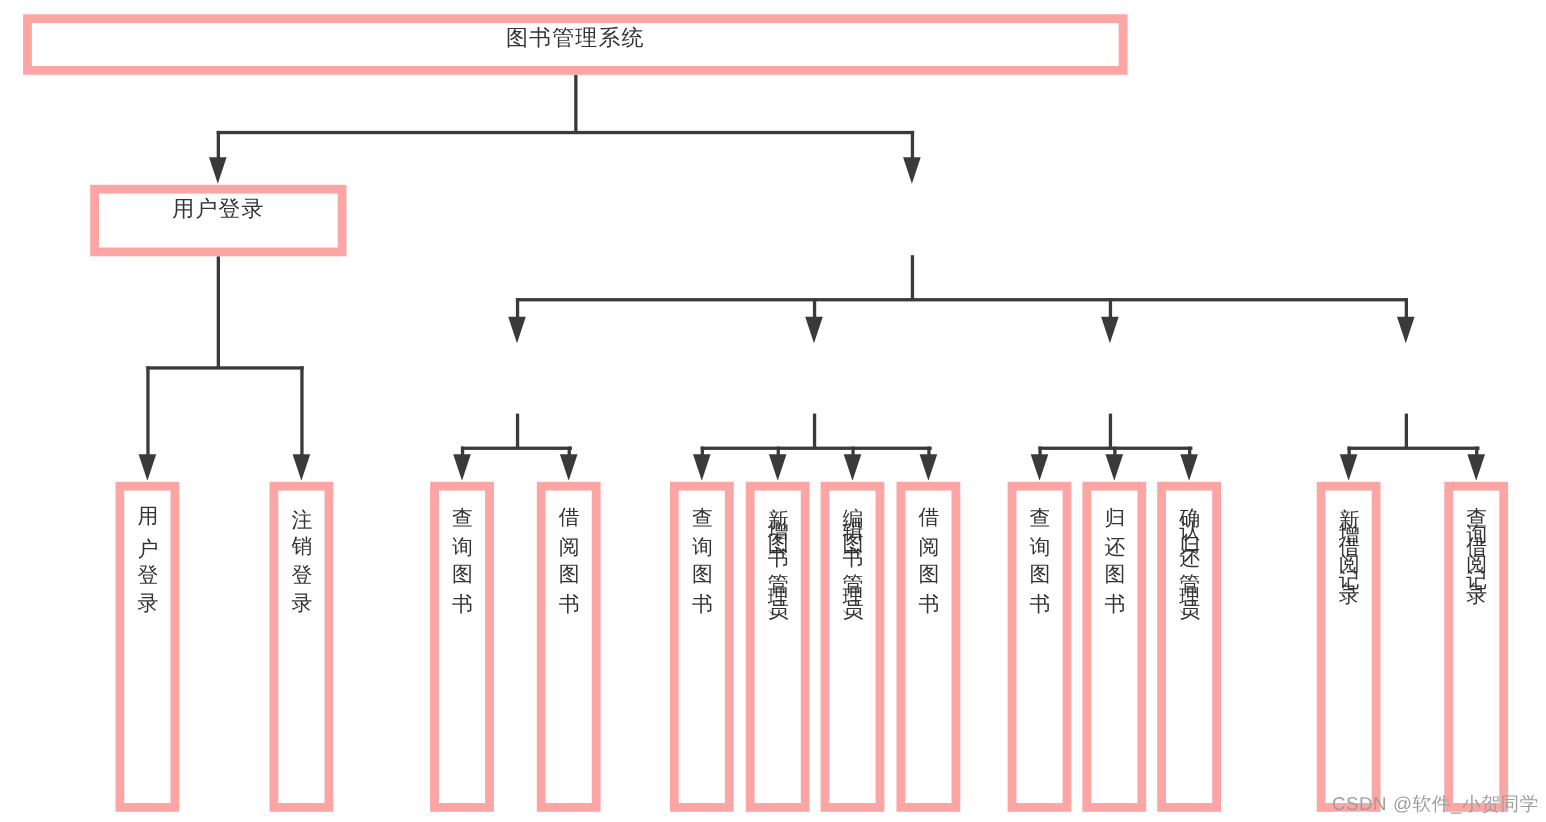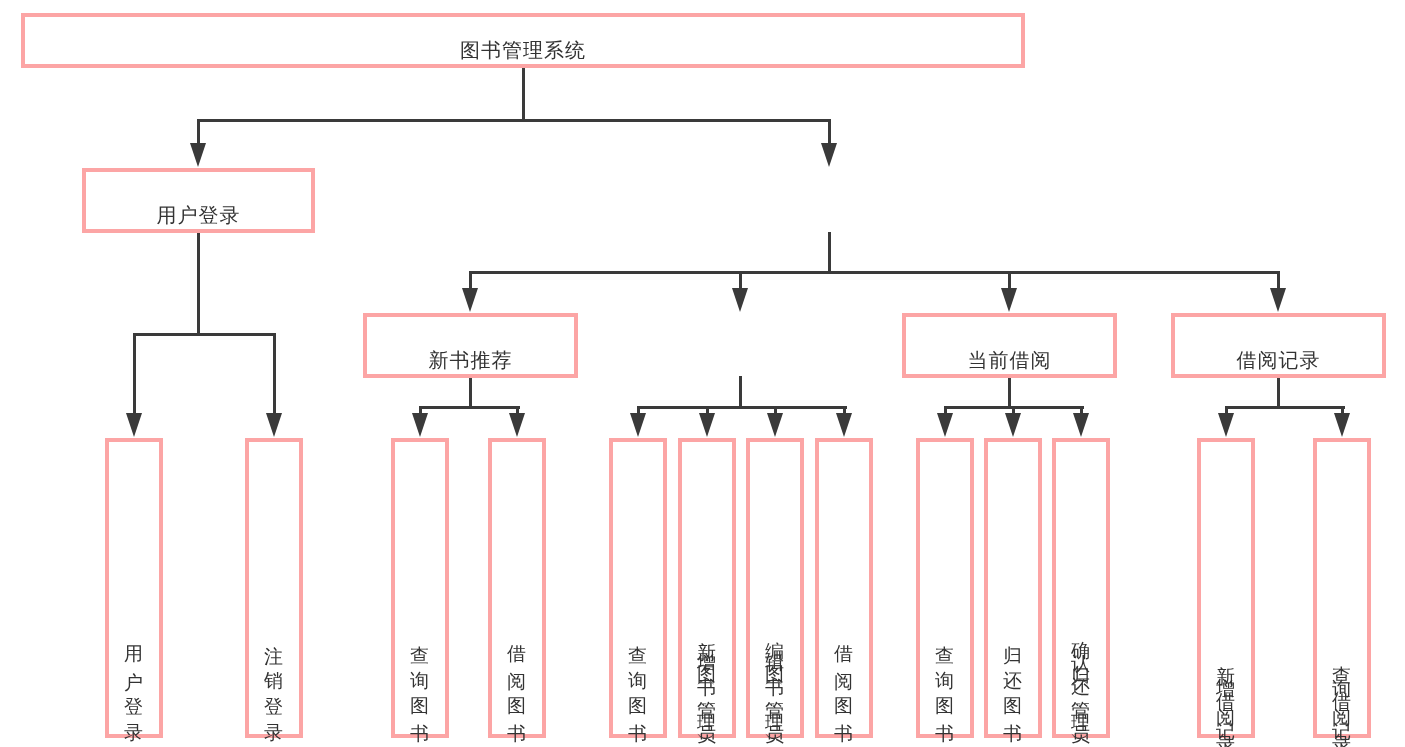--- a/index.html
+++ b/index.html
@@ -1,21 +1,21 @@
 <!DOCTYPE html>
 <html><head>
 <meta charset="utf-8">
 <style>
   * { margin:0; padding:0; box-sizing:border-box; }
   html,body { width:1405px; height:747px; }
   body { background:#ffffff; font-family:"Liberation Sans", sans-serif; }
   .canvas { position:relative; width:1405px; height:747px; background:#ffffff; overflow:hidden; }
 
-  .box { position:absolute; background:#ffffff; border:4px solid #fca5a5;
-         display:flex; align-items:flex-end; justify-content:center; }
+  .box { position:absolute; background:#ffffff; border:8px solid #fca5a5;
+         display:flex; align-items:flex-start; justify-content:center; }
   .h-text { font-size:20px; color:#333333; letter-spacing:1px; white-space:nowrap; }
   .v-text { writing-mode:vertical-rl; text-orientation:mixed; font-size:19px;
             color:#333333; line-height:1; white-space:nowrap; }
 
   .lv { position:absolute; width:3px; background:#3a3a3a; }
   .lh { position:absolute; height:3px; background:#3a3a3a; }
   .arrow { position:absolute; width:0; height:0;
            border-left:8px solid transparent; border-right:8px solid transparent;
            border-top:24px solid #3a3a3a; }
 
@@ -87,29 +87,20 @@
   <div class="arrow" style="left:1334px;top:413px"></div>
 
   <div class="box" style="left:21px;top:13px;width:1004px;height:55px">
     <span class="h-text">图书管理系统</span>
   </div>
 
   <div class="box" style="left:82px;top:168px;width:233px;height:65px">
     <span class="h-text">用户登录</span>
   </div>
 
-  <div class="box" style="left:363px;top:313px;width:215px;height:65px">
-    <span class="h-text">新书推荐</span>
-  </div>
-  <div class="box" style="left:902px;top:313px;width:215px;height:65px">
-    <span class="h-text">当前借阅</span>
-  </div>
-  <div class="box" style="left:1171px;top:313px;width:215px;height:65px">
-    <span class="h-text">借阅记录</span>
-  </div>
 
   <div class="box" style="left:105px;top:438px;width:58px;height:300px">
     <span class="v-text" style="letter-spacing: 26px;">用户登录</span>
   </div>
   <div class="box" style="left:245px;top:438px;width:58px;height:300px">
     <span class="v-text" style="letter-spacing: 26px;">注销登录</span>
   </div>
 
   <div class="box" style="left:391px;top:438px;width:58px;height:300px">
     <span class="v-text" style="letter-spacing: 26px;">查询图书</span>
@@ -141,14 +132,15 @@
     <span class="v-text" style="letter-spacing: 12px;">确认归还（管理员）</span>
   </div>
 
   <div class="box" style="left:1197px;top:438px;width:58px;height:300px">
     <span class="v-text" style="letter-spacing: 14px;">新增借阅记录</span>
   </div>
   <div class="box" style="left:1313px;top:438px;width:58px;height:300px">
     <span class="v-text" style="letter-spacing: 14px;">查询借阅记录</span>
   </div>
 
+  <div class="watermark">CSDN @软件_小贺同学</div>
 
 </div>
 
 </body></html>

